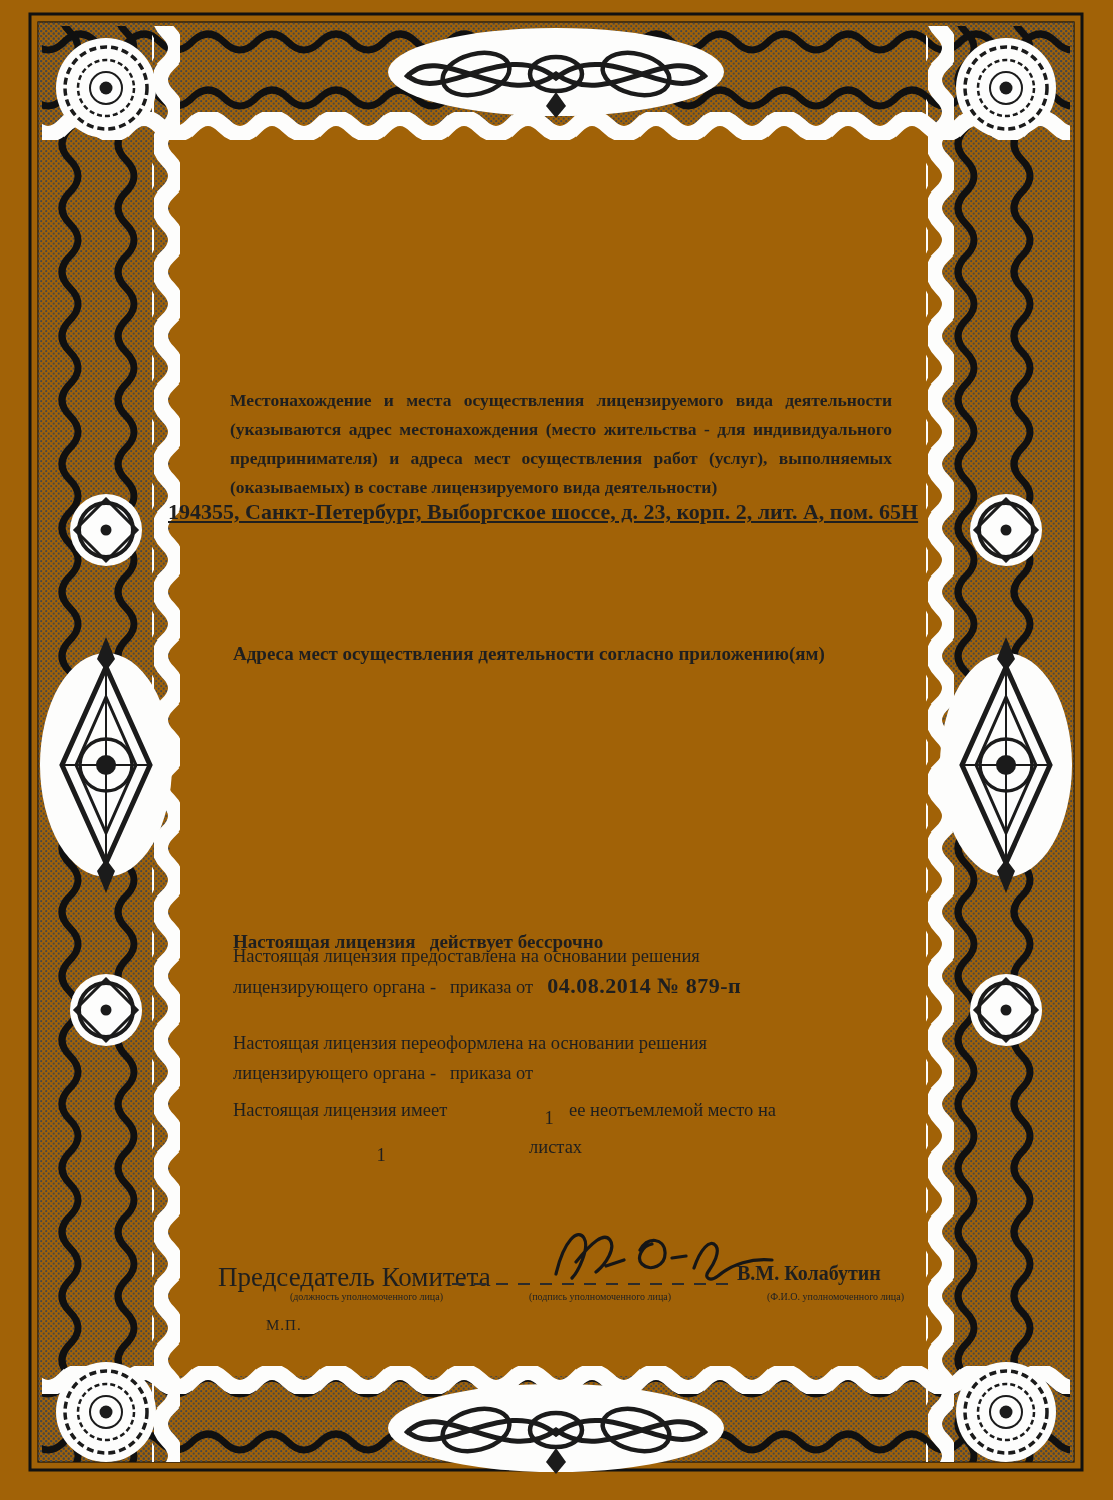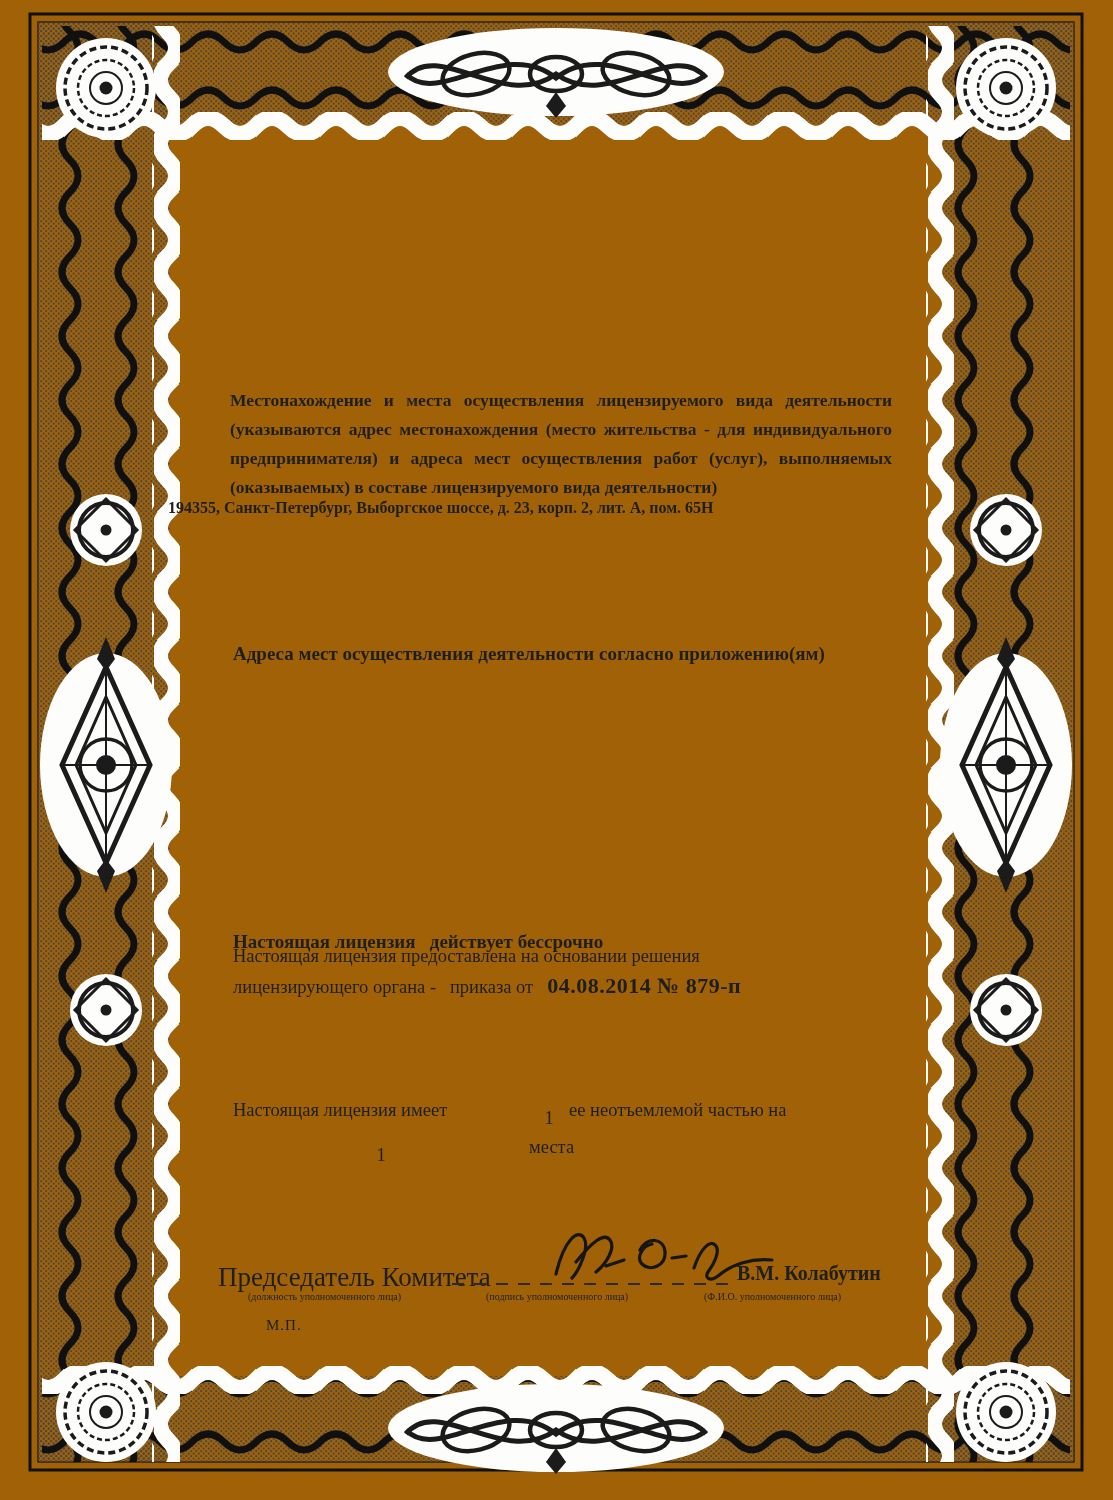--- a/index.html
+++ b/index.html
@@ -9,35 +9,35 @@
     background:#a16207;
     font-family:"Liberation Serif", serif;
     color:#1f1f1f;
     overflow:hidden;
   }
   .frame{position:absolute;left:0;top:0;}
   .txt{position:absolute;}
   .pre{white-space:pre-wrap;}
 
   .p-location{left:230px;top:386px;width:662px;font-size:17.5px;line-height:29px;font-weight:bold;text-align:justify;}
-  .p-address{left:168px;top:499px;width:780px;font-size:16px;font-weight:bold;white-space:nowrap;}
+  .p-address{left:168px;top:499px;width:780px;font-size:22px;font-weight:bold;white-space:nowrap;text-decoration:underline;}
   .p-attach-note{left:233px;top:636px;width:655px;font-size:19px;font-weight:bold;line-height:36px;text-align:justify;}
   .p-validity{left:233px;top:891px;font-size:19px;font-weight:bold;margin-top:40px;}
   .p-granted{left:233px;top:941px;width:700px;font-size:18.5px;line-height:30px;}
   .order{font-weight:bold;font-size:22px;margin-left:14px;letter-spacing:0.5px;}
   .p-reissued{left:233px;top:1028px;width:700px;font-size:18.5px;line-height:30px;}
   .att-grid{left:233px;top:1100px;width:700px;font-size:18.5px;display:grid;grid-template-columns:296px 40px auto;row-gap:16px;position:absolute;}
   .att-num{text-align:center;transform:translateY(8px);}
 
   .sig-position{left:218px;top:1262px;font-size:27px;font-weight:normal;}
   .sig-name{left:737px;top:1262px;font-size:20px;font-weight:bold;}
   .sig-dashes{position:absolute;left:452px;top:1283px;width:282px;height:2px;
     background:repeating-linear-gradient(90deg,#2b2b2b 0 12px,transparent 12px 22px);}
   .signature{position:absolute;left:548px;top:1222px;}
-  .caption{position:absolute;top:1291px;font-size:10px;color:#222;text-align:left;}
+  .caption{position:absolute;top:1291px;font-size:10px;color:#222;text-align:right;}
   .cap-pos{left:248px;width:195px;}
   .cap-sign{left:486px;width:185px;}
   .cap-name{left:704px;width:200px;}
   .seal{left:266px;top:1317px;font-size:15px;letter-spacing:1px;}
 </style>
 </head>
 <body>
 
 <div class="page">
 
@@ -150,27 +150,31 @@
 
   <div class="txt p-validity pre">Настоящая лицензия   действует бессрочно</div>
 
   <div class="txt p-granted">
     <div>Настоящая лицензия предоставлена на основании решения</div>
     <div>
       <span class="pre">лицензирующего органа -   приказа от</span><span class="order">04.08.2014 № 879-п</span>
     </div>
   </div>
 
+  <div class="txt p-reissued">
+    <div>Настоящая лицензия переоформлена на основании решения</div>
+    <div class="pre">лицензирующего органа -   приказа от</div>
+  </div>
 
   <div class="att-grid">
     <div>Настоящая лицензия имеет</div>
     <div class="att-num">1</div>
-    <div>ее неотъемлемой частью на</div>
+    <div>ее неотъемлемой место на</div>
     <div class="att-num">1</div>
-    <div>места</div>
+    <div>листах</div>
   </div>
 
   <div class="txt sig-position">Председатель Комитета</div>
 
   <div class="sig-dashes"></div>
 
   <svg class="signature" width="230" height="66" viewBox="0 0 230 66" aria-hidden="true">
     <path d="M8,52 C16,18 30,6 36,16 C42,26 30,50 24,56
              M28,40 C44,20 56,10 62,18 C68,26 58,42 48,50
              M58,44 L76,38

